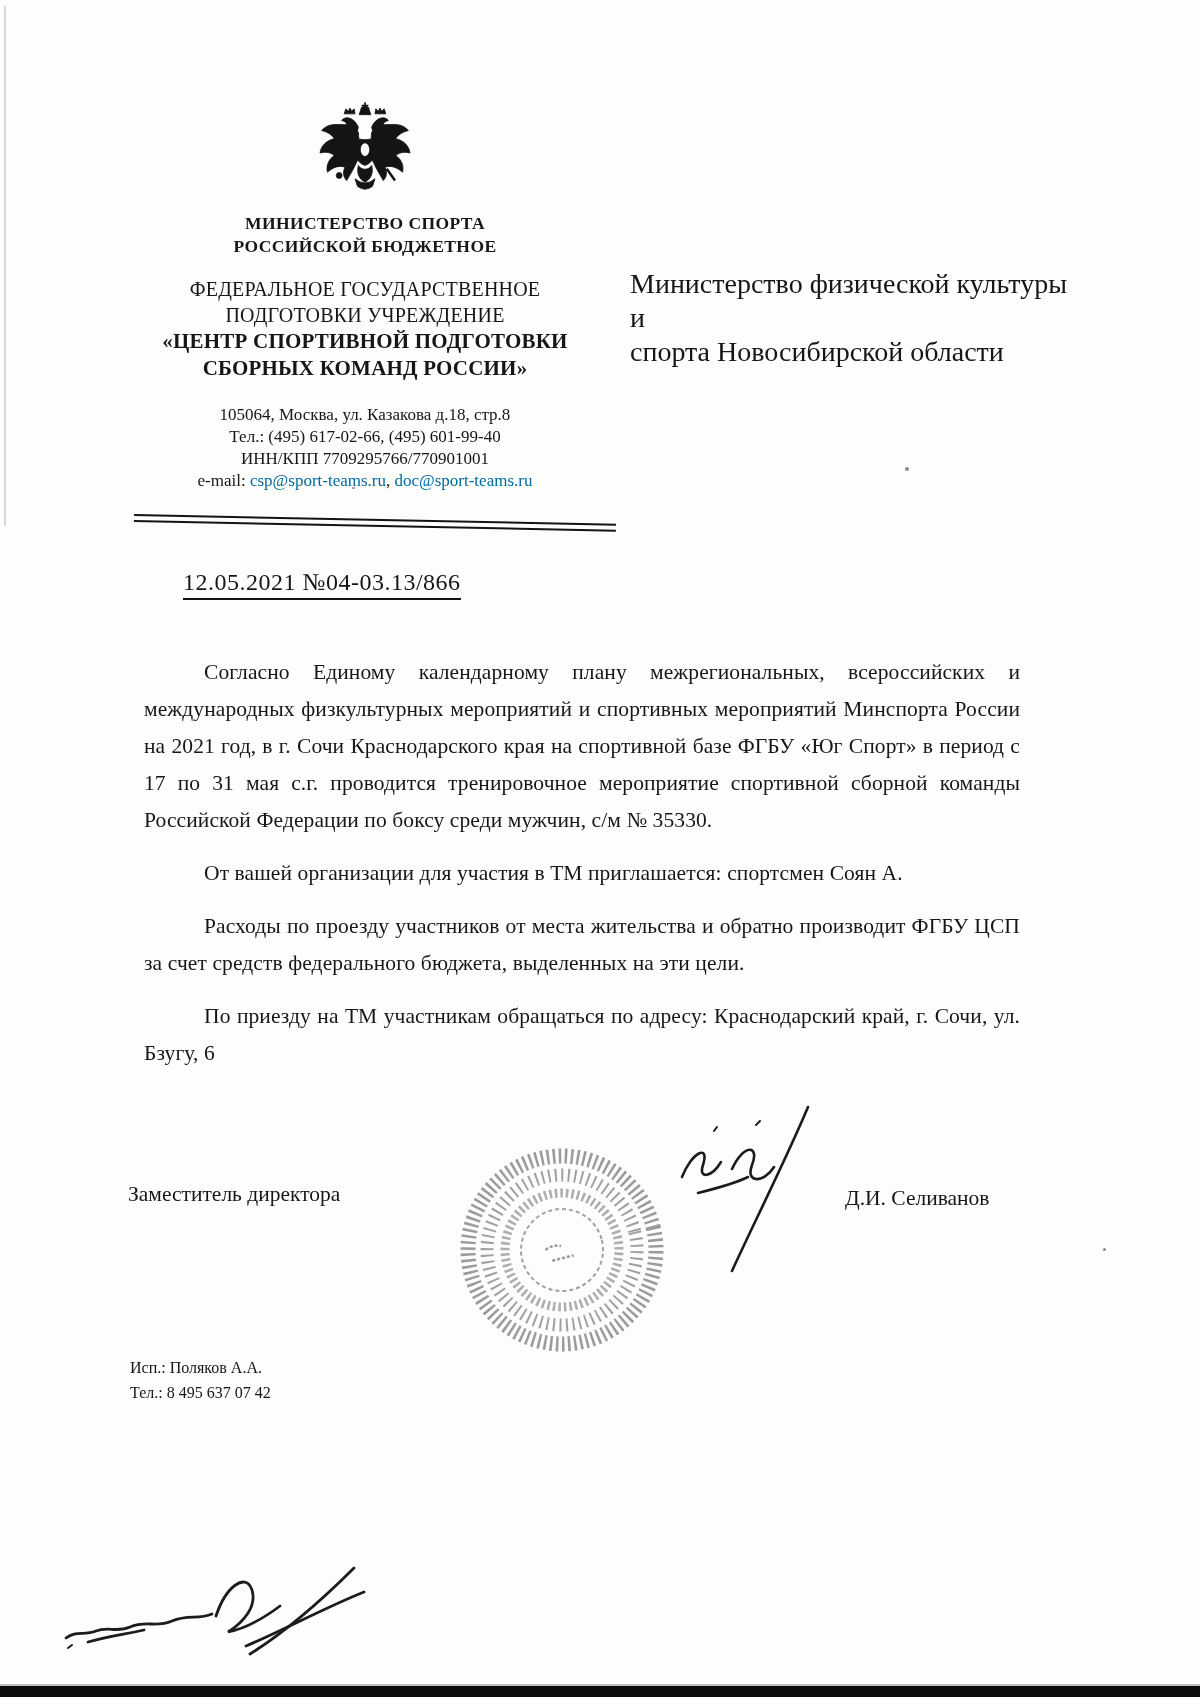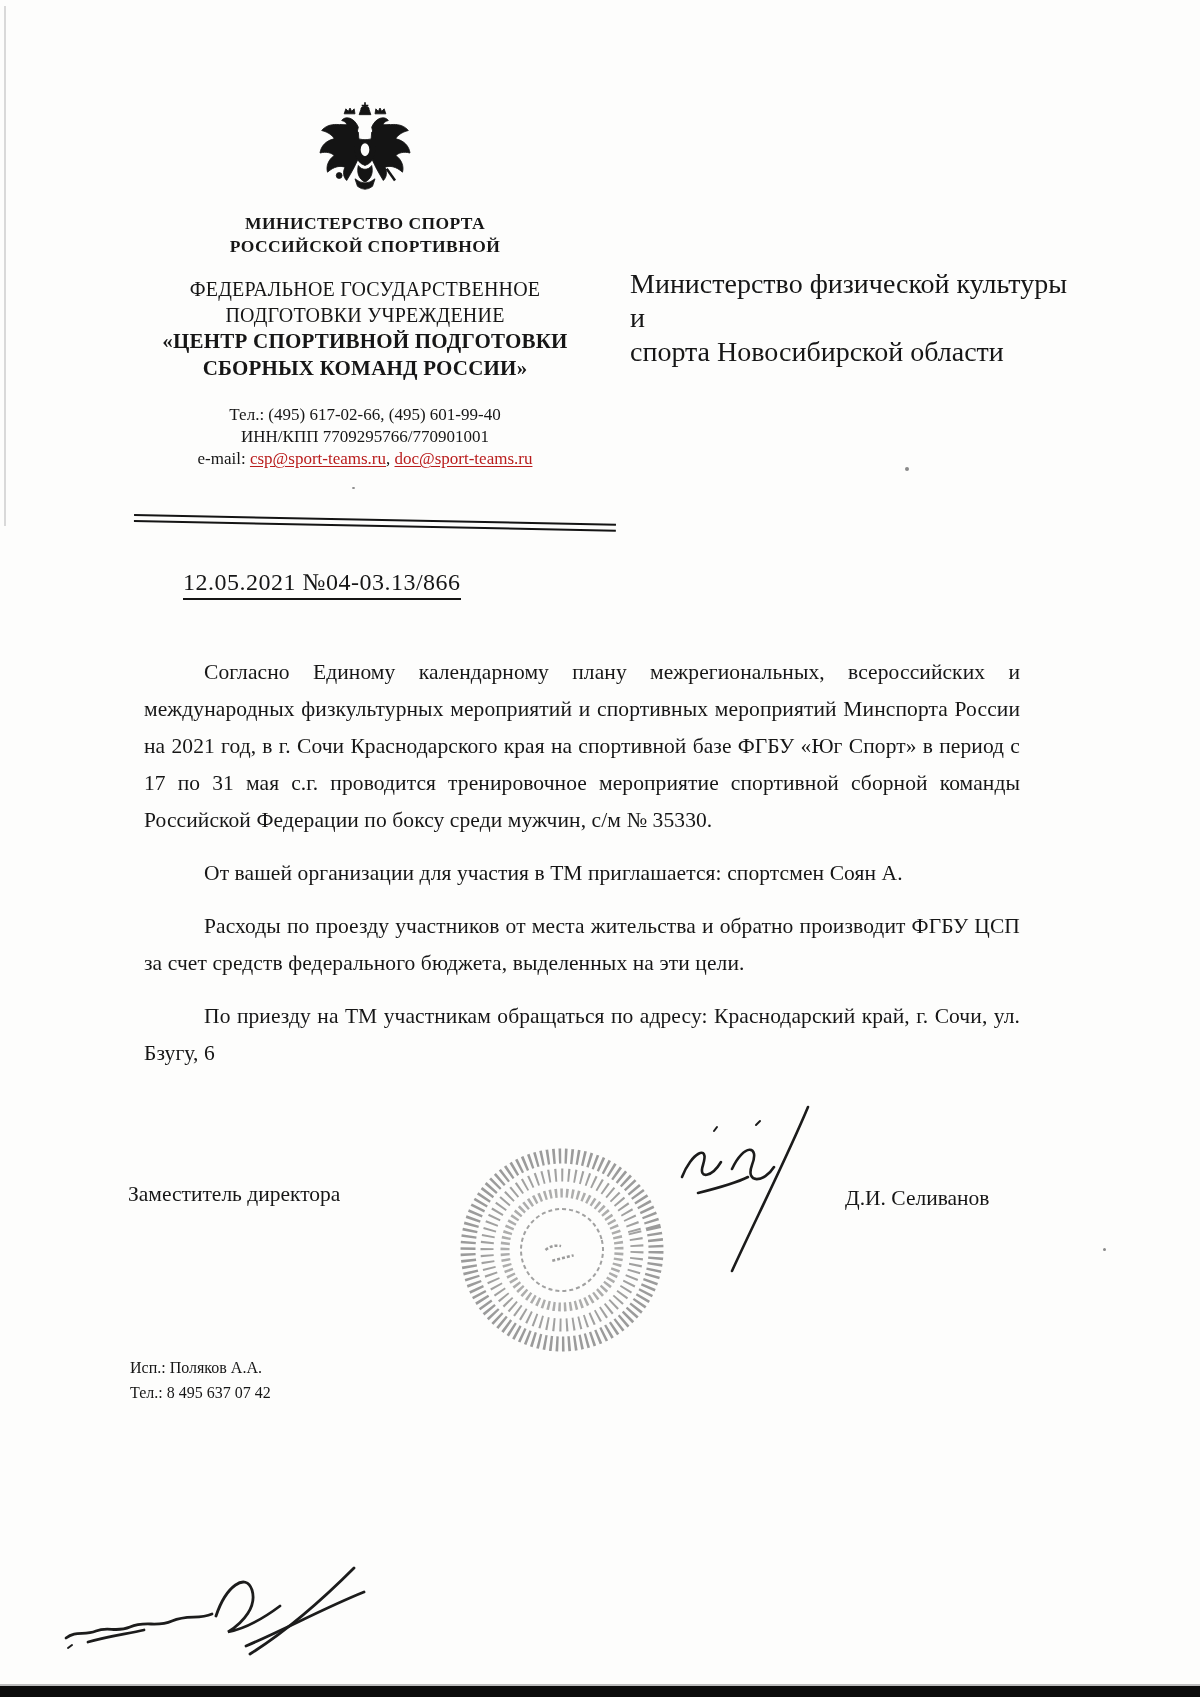--- a/index.html
+++ b/index.html
@@ -13,21 +13,21 @@
     color:#161616;
   }
   
   .lh{position:absolute;left:120px;top:92px;width:490px;text-align:center;}
   .coat{display:block;margin:0 auto 8px auto;}
   .ministry{font-weight:bold;font-size:17.5px;line-height:23px;letter-spacing:.4px;}
   .org-block{margin-top:18px;}
   .org-reg{font-size:20px;line-height:26px;letter-spacing:.2px;}
   .org-bold{font-weight:bold;font-size:21px;line-height:27px;letter-spacing:.2px;}
   .addr-block{margin-top:22px;font-size:17px;line-height:22px;}
-  .email-link{text-decoration:underline;color:#b91c1c;text-underline-offset:2px;}
+  .email-link{color:#0369a1;text-underline-offset:2px;}
   
   .recipient{position:absolute;left:630px;top:267px;width:455px;text-align:left;
              font-size:28px;line-height:34px;}
   
   .rule{position:absolute;left:134px;top:514px;width:482px;height:4px;
         border-top:2.5px solid #141414;border-bottom:2.5px solid #141414;
         transform:rotate(1.15deg);transform-origin:left center;}
   .refnum{position:absolute;left:183px;top:569px;font-size:24px;letter-spacing:.5px;
           border-bottom:2px solid #141414;padding-bottom:2px;}
   
@@ -84,31 +84,32 @@
         <path d="M52,76 C56,82 64,82 68,76 C70,84 68,92 60,96 C52,92 50,84 52,76 Z"></path>
         <path d="M48,92 q12,10 24,0 l-3,9 q-9,7 -18,0 z"></path>
 
         <circle cx="29" cy="88" r="3.5"></circle>
         <path d="M86,80 l10,14" stroke-width="3" fill="none"></path>
       </g>
     </svg>
 
     <div class="ministry">
       <div>МИНИСТЕРСТВО СПОРТА</div>
-      <div>РОССИЙСКОЙ СПОРТИВНОЙ</div>
+      <div>РОССИЙСКОЙ БЮДЖЕТНОЕ</div>
     </div>
 
     <div class="org-block">
       <div class="org-reg">ФЕДЕРАЛЬНОЕ ГОСУДАРСТВЕННОЕ</div>
       <div class="org-reg">ПОДГОТОВКИ УЧРЕЖДЕНИЕ</div>
       <div class="org-bold">«ЦЕНТР СПОРТИВНОЙ ПОДГОТОВКИ</div>
       <div class="org-bold">СБОРНЫХ КОМАНД РОССИИ»</div>
     </div>
 
     <div class="addr-block">
+      <div>105064, Москва, ул. Казакова д.18, стр.8</div>
       <div>Тел.: (495) 617-02-66, (495) 601-99-40</div>
       <div>ИНН/КПП 7709295766/770901001</div>
       <div>
         <span>e-mail: </span><span class="email-link">csp@sport-teams.ru</span><span>, </span><span class="email-link">doc@sport-teams.ru</span>
       </div>
     </div>
   </div>
 
   <div class="recipient">
     <div>Министерство физической культуры и</div>

